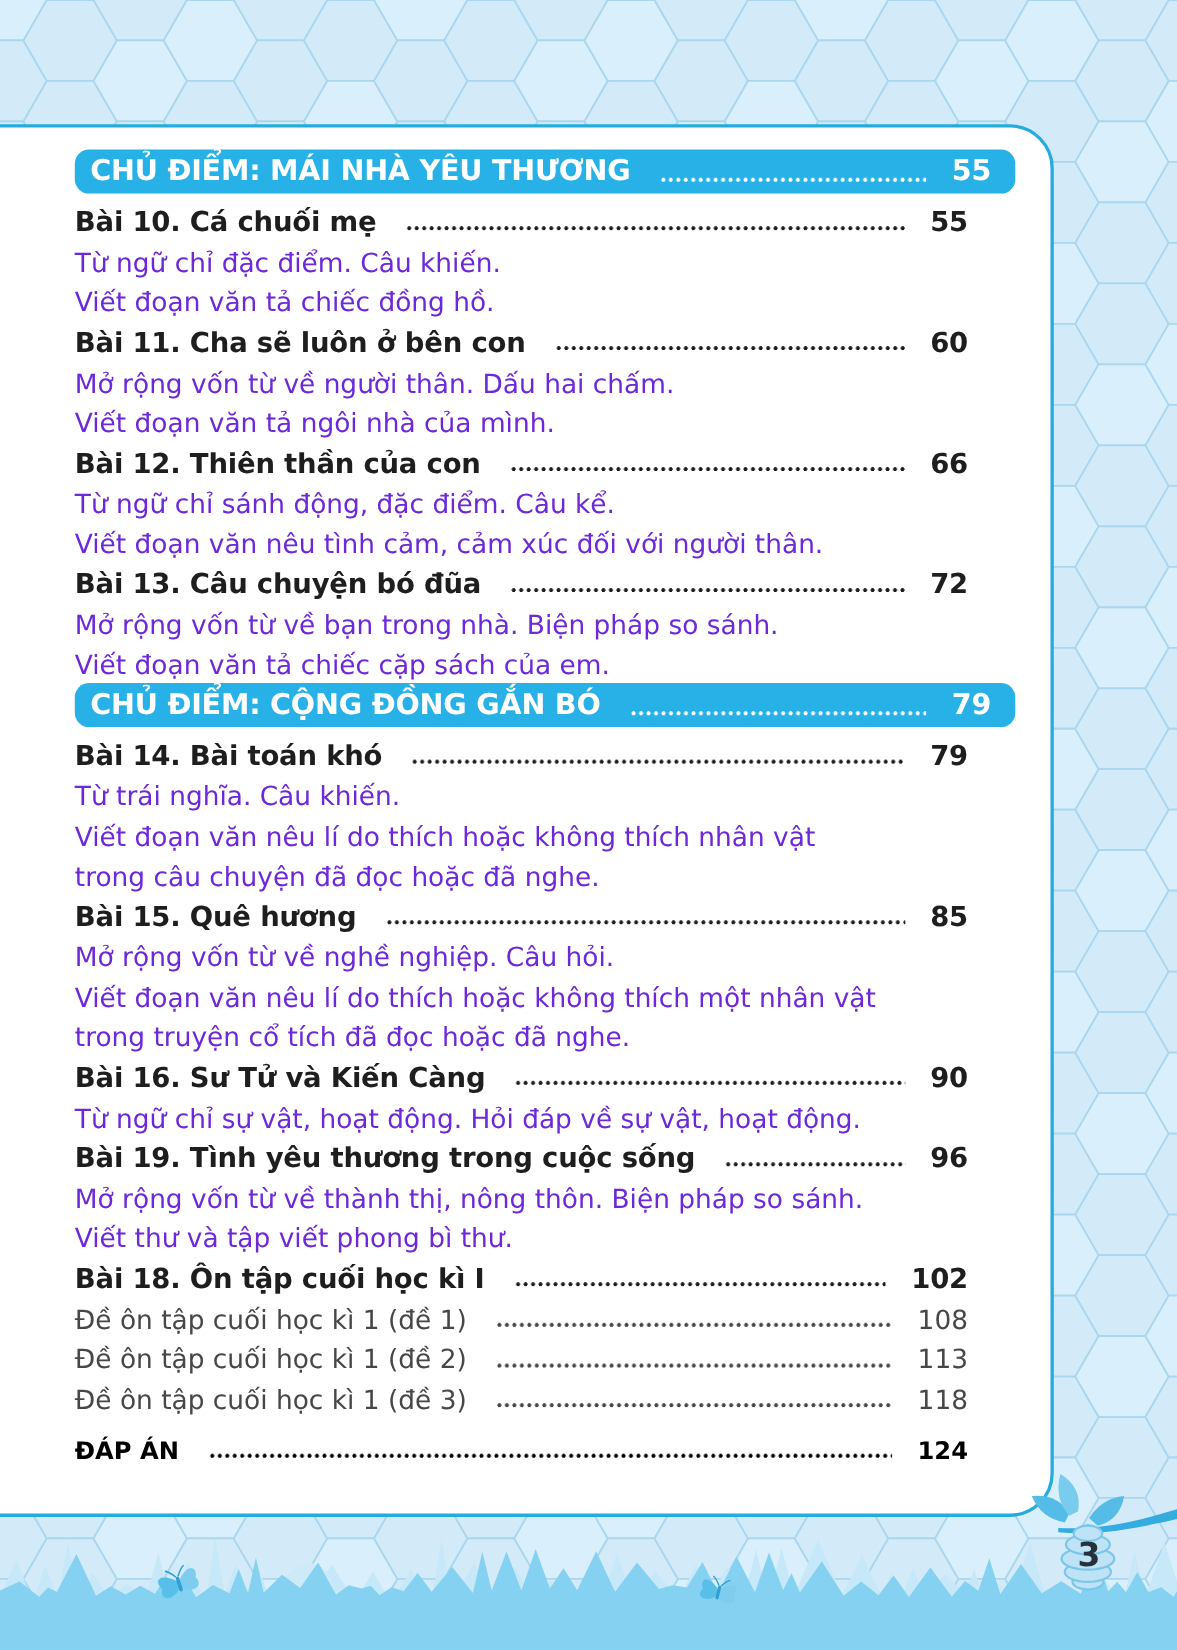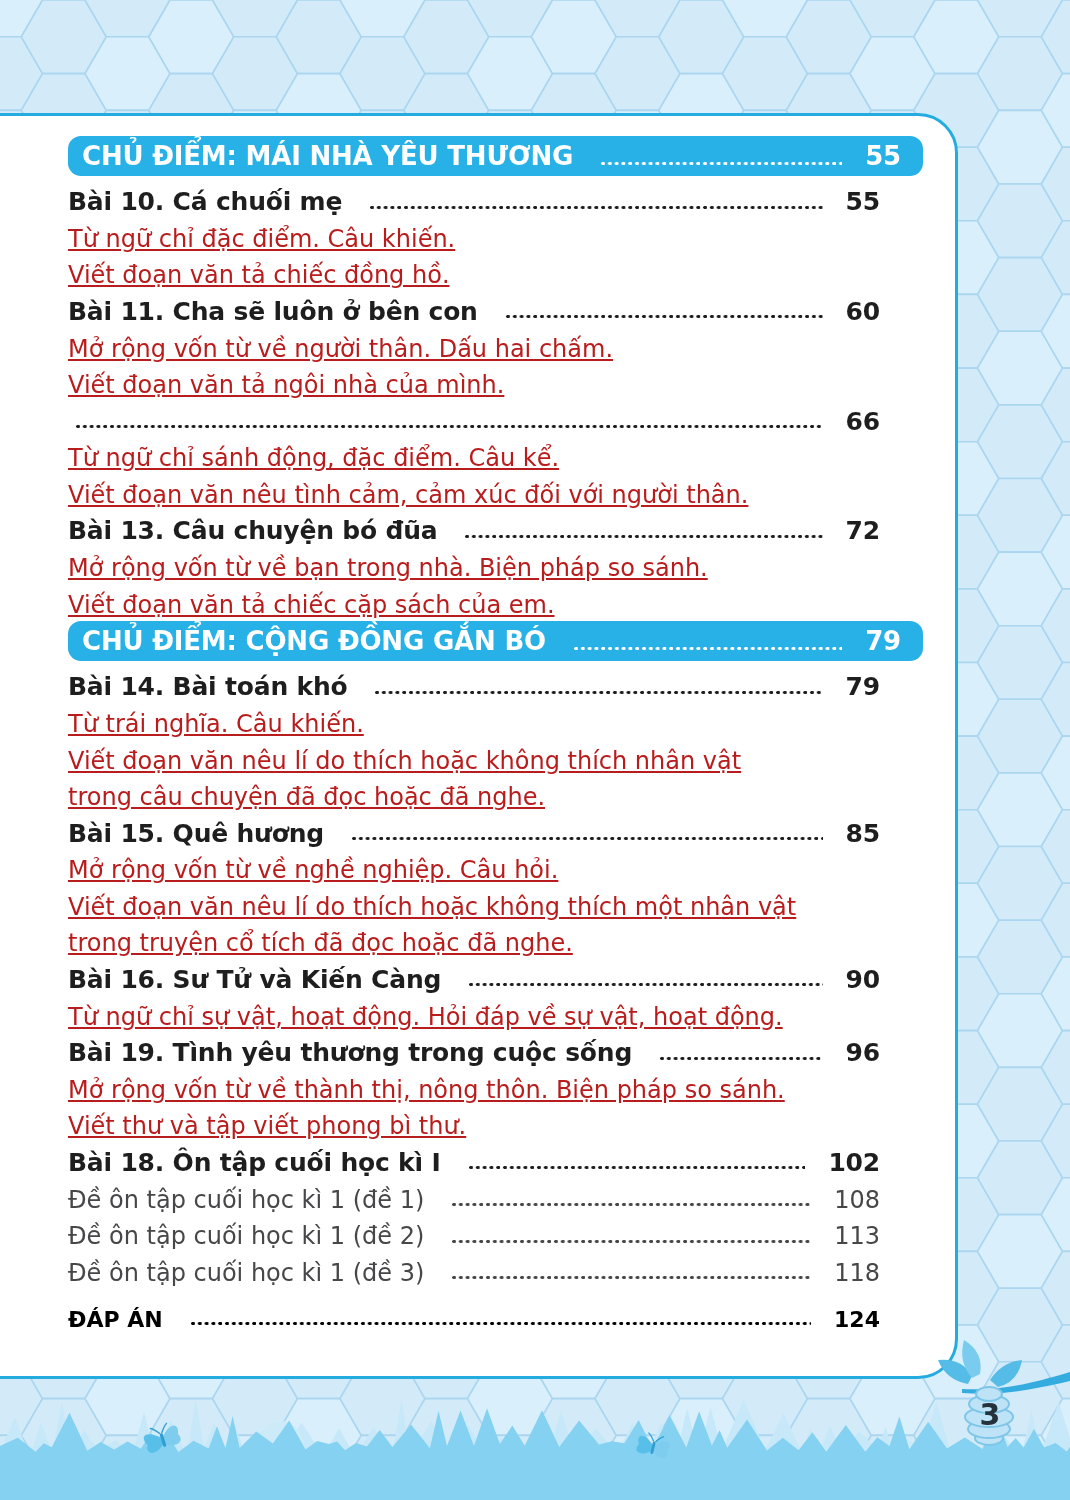--- a/index.html
+++ b/index.html
@@ -31,21 +31,21 @@
   }
   .row .label{flex:0 0 auto;}
   .row .dots{
     flex:1 1 auto;align-self:flex-end;height:10px;
     margin:0 3px 5px 7px;
     background-image:radial-gradient(circle at 3px 6.5px, currentColor 1.6px, transparent 2px);
     background-size:6.8px 10px;background-repeat:repeat-x;
   }
   .row .page{flex:0 0 auto;}
   .row.lesson{font-weight:bold;color:#1e1e1e;margin-right:43px;letter-spacing:-0.2px;font-size:25px;}
-  .row.desc{color:#b91c1c;margin-right:43px;text-decoration:underline;}
+  .row.desc{color:#6d28d9;margin-right:43px;}
   .row.exam{color:#474749;margin-right:43px;}
   .row.answer{color:#000000;font-weight:bold;margin-right:43px;margin-top:9px;font-size:22px;}
   .row.chapter{
     background:#28b1e6;color:#ffffff;font-weight:bold;
     height:40px;border-radius:13px;margin:3px 0;
     padding:0 22px 0 14px;font-size:26px;letter-spacing:-0.2px;
     align-items:center;
   }
   .row.chapter .dots{margin-bottom:9px;}
   #grass{position:absolute;left:0;bottom:0;z-index:2;}
@@ -546,20 +546,21 @@
         <span class="dots"></span>
         <span class="page">60</span>
       </div>
       <div class="row desc">
         <span class="label">Mở rộng vốn từ về người thân. Dấu hai chấm.</span>
       </div>
       <div class="row desc">
         <span class="label">Viết đoạn văn tả ngôi nhà của mình.</span>
       </div>
       <div class="row lesson">
+        <span class="label">Bài 12. Thiên thần của con</span>
         <span class="dots"></span>
         <span class="page">66</span>
       </div>
       <div class="row desc">
         <span class="label">Từ ngữ chỉ sánh động, đặc điểm. Câu kể.</span>
       </div>
       <div class="row desc">
         <span class="label">Viết đoạn văn nêu tình cảm, cảm xúc đối với người thân.</span>
       </div>
       <div class="row lesson">

